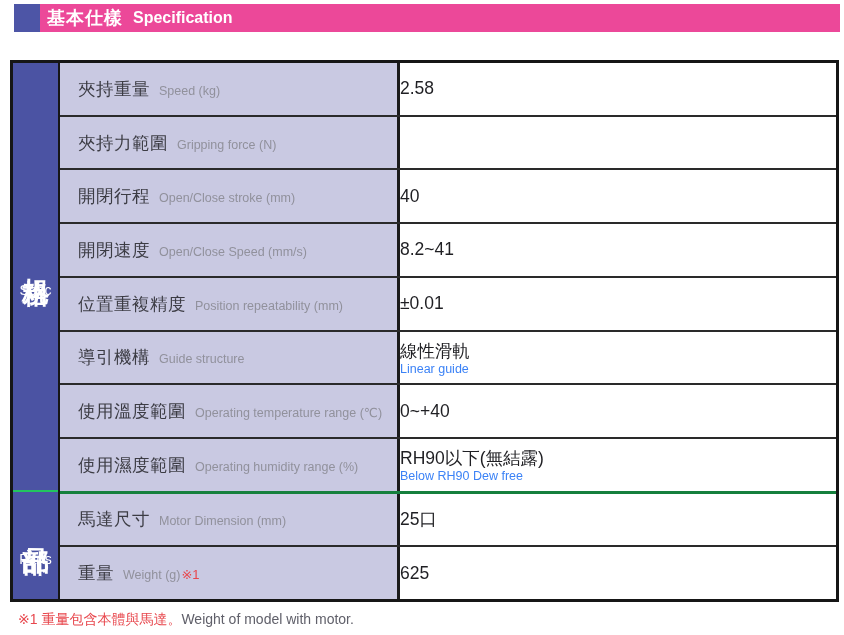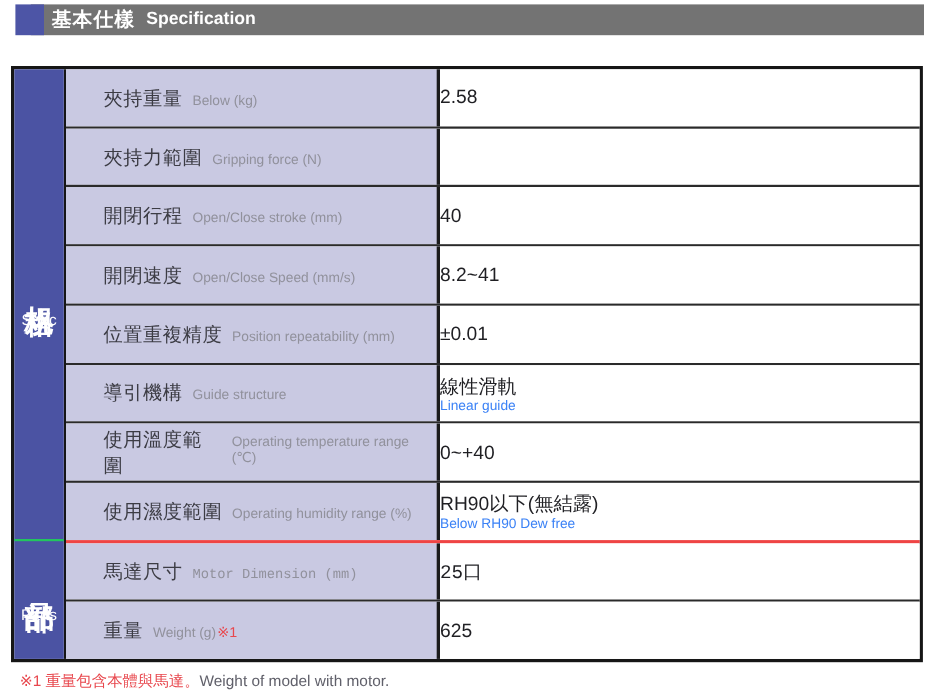--- a/index.html
+++ b/index.html
@@ -12,21 +12,21 @@
     position: relative;
     overflow: hidden;
   }
   .page { position: absolute; inset: 0; width: 844px; height: 635px; }
 
   
   .titlebar {
     position: absolute;
     left: 28px; top: 4px;
     width: 812px; height: 28px;
-    background: #737373;
+    background: #ec4899;
     color: #ffffff;
     display: flex;
     align-items: center;
     padding-left: 19px;
     box-sizing: border-box;
     font-weight: bold;
   }
   .titlebar .t-zh { font-size: 18px; letter-spacing: 1px; }
   .titlebar .t-en { font-size: 16px; margin-left: 10px; }
   .title-square {
@@ -80,31 +80,31 @@
     flex: 1;
     display: flex;
     flex-direction: column;
   }
   .row {
     flex: 1;
     display: flex;
     box-sizing: border-box;
   }
   .row + .row { border-top: 2px solid #2a2a2a; }
-  .row.section-break { border-top: 3px solid #ef4444; font-family: Liberation Mono, monospace; }
+  .row.section-break { border-top: 3px solid #15803d; }
 
   .label-cell {
     width: 340px;
     flex-shrink: 0;
     background: #c9c9e2;
     border-right: 3px solid #1b1b1b;
     box-sizing: border-box;
     display: flex;
     align-items: center;
-    padding-left: 34px;
+    padding-left: 18px;
   }
   .label-inner { display: flex; align-items: baseline; }
   .label-zh { font-size: 17.5px; color: #3c3c44; letter-spacing: 0.5px; }
   .label-en { font-size: 12.5px; color: #91919c; margin-left: 9px; }
   .label-note { font-size: 13px; color: #e8474d; margin-left: 1px; }
 
   .value-cell {
     flex: 1;
     background: #ffffff;
     display: flex;
@@ -148,21 +148,21 @@
         <span class="side-en">Parts</span>
       </div>
     </div>
 
     <div class="rows-col">
 
       <div class="row">
         <div class="label-cell">
           <div class="label-inner">
             <span class="label-zh">夾持重量</span>
-            <span class="label-en">Below (kg)</span>
+            <span class="label-en">Speed (kg)</span>
 
           </div>
         </div>
         <div class="value-cell">
           <span class="value-main">2.58</span>
 
         </div>
       </div>
 
       <div class="row">

